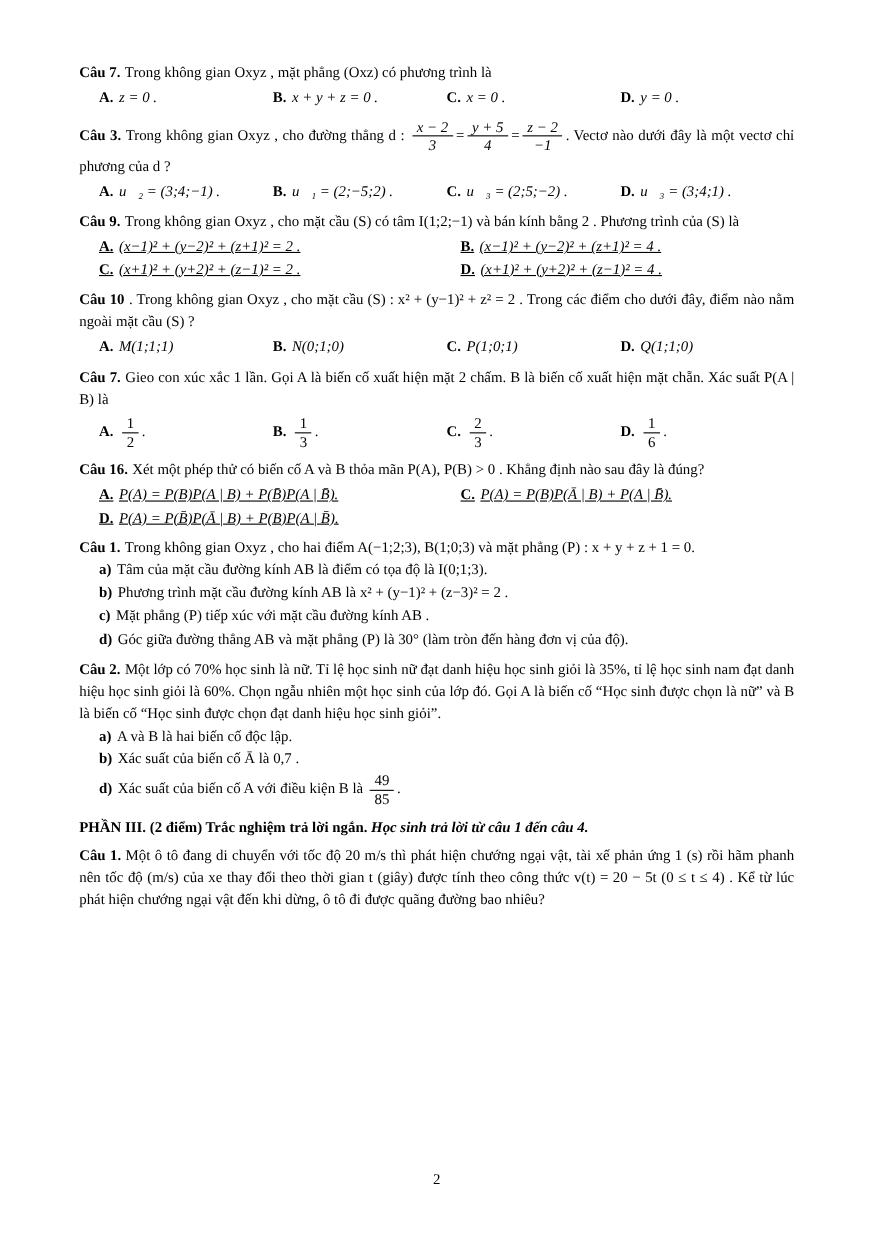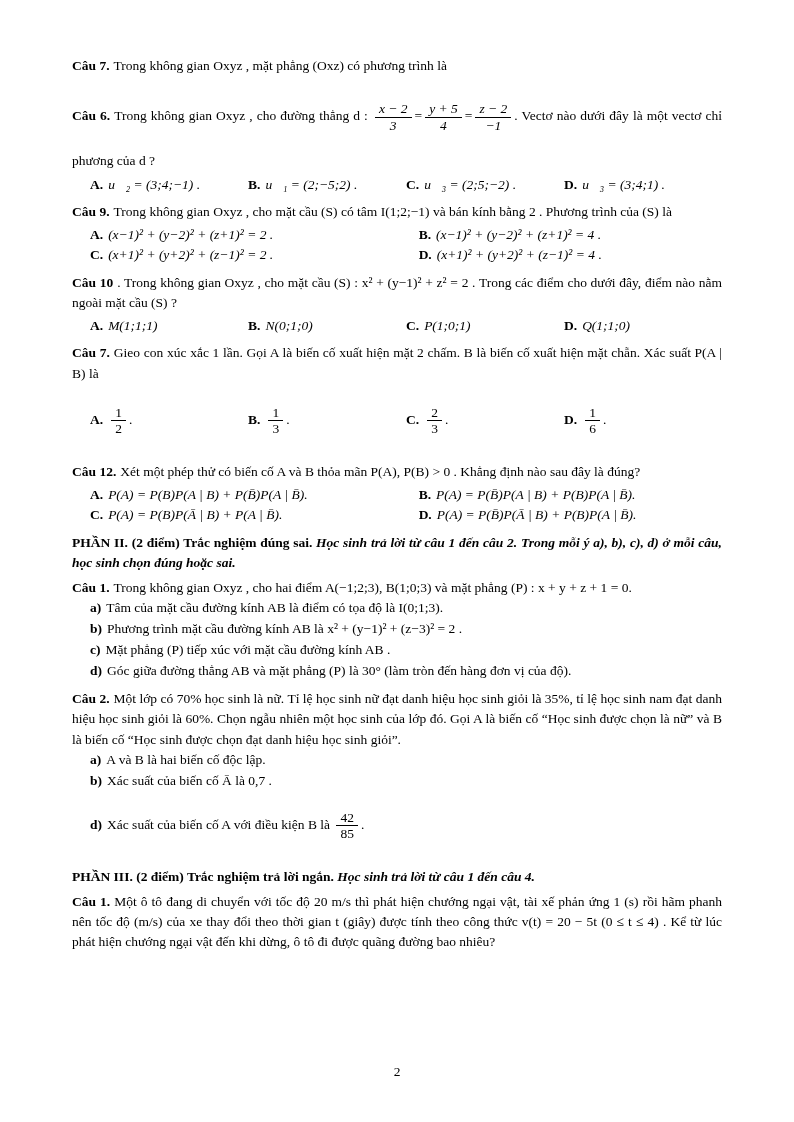--- a/index.html
+++ b/index.html
@@ -10,49 +10,55 @@
     font-size:13.5px; color:#000;
     overflow:hidden;
   }
   .page { position:relative; width:794px; height:1106px; padding:56px 72px 0 72px; }
   .q { margin-bottom:7px; }
   .stem { text-align:justify; line-height:1.5; }
   .qlabel { font-weight:bold; margin-right:4px; }
   .m { font-style:italic; }
   .opts { display:flex; margin:3px 0 1px 18px; line-height:1.5; }
   .opts.cols4 .opt { width:25%; }
-  .opts.cols2 { flex-wrap:wrap; }
+  .opts.cols2 { flex-wrap:wrap;text-decoration:underline; }
   .opts.cols2 .opt { width:52%; }
   .opts.cols2 .opt:nth-child(even) { width:48%; }
   .olabel { font-weight:bold; margin-right:5px; }
   .frac {
     display:inline-block; vertical-align:middle; text-align:center;
-    line-height:1.15; margin:18px 3px;
+    line-height:1.15; margin:1px 3px;
   }
   .frac .num { display:block; border-bottom:1px solid #000; padding:0 4px; }
   .frac .den { display:block; padding:0 4px; }
   .frac.m .num, .frac.m .den { font-style:italic; }
   .part-heading { font-weight:bold; text-align:justify; line-height:1.5; margin:4px 0 5px 0; }
   .part-heading .it { font-style:italic; }
   .items { margin-left:18px; }
   .item { text-align:justify; line-height:1.55; }
   .ilabel { font-weight:bold; margin-right:5px; }
   .pageno { position:absolute; bottom:26px; left:0; width:100%; text-align:center; }
 </style>
 </head>
 <body>
 
 <div class="page">
 
   <section class="q">
     <p class="stem"><b class="qlabel">Câu 7.</b><span>Trong không gian Oxyz , mặt phẳng (Oxz) có phương trình là</span></p>
+    <div class="opts cols4">
+      <span class="opt"><b class="olabel">A.</b><span class="m">z = 0 .</span></span>
+      <span class="opt"><b class="olabel">B.</b><span class="m">x + y + z = 0 .</span></span>
+      <span class="opt"><b class="olabel">C.</b><span class="m">x = 0 .</span></span>
+      <span class="opt"><b class="olabel">D.</b><span class="m">y = 0 .</span></span>
+    </div>
   </section>
 
   <section class="q">
-    <p class="stem"><b class="qlabel">Câu 6.</b><span>Trong không gian Oxyz , cho đường thẳng d :</span>
+    <p class="stem"><b class="qlabel">Câu 3.</b><span>Trong không gian Oxyz , cho đường thẳng d :</span>
       <span class="frac m"><span class="num">x − 2</span><span class="den">3</span></span><span>=</span><span class="frac m"><span class="num">y + 5</span><span class="den">4</span></span><span>=</span><span class="frac m"><span class="num">z − 2</span><span class="den">−1</span></span><span>. Vectơ nào dưới đây là một vectơ chỉ phương của d ?</span></p>
     <div class="opts cols4">
       <span class="opt"><b class="olabel">A.</b><span class="m">u⃗₂ = (3;4;−1) .</span></span>
       <span class="opt"><b class="olabel">B.</b><span class="m">u⃗₁ = (2;−5;2) .</span></span>
       <span class="opt"><b class="olabel">C.</b><span class="m">u⃗₃ = (2;5;−2) .</span></span>
       <span class="opt"><b class="olabel">D.</b><span class="m">u⃗₃ = (3;4;1) .</span></span>
     </div>
   </section>
 
   <section class="q">
@@ -79,47 +85,45 @@
     <p class="stem"><b class="qlabel">Câu 7.</b><span>Gieo con xúc xắc 1 lần. Gọi A là biến cố xuất hiện mặt 2 chấm. B là biến cố xuất hiện mặt chẵn. Xác suất P(A | B) là</span></p>
     <div class="opts cols4">
       <span class="opt"><b class="olabel">A.</b><span class="frac"><span class="num">1</span><span class="den">2</span></span><span>.</span></span>
       <span class="opt"><b class="olabel">B.</b><span class="frac"><span class="num">1</span><span class="den">3</span></span><span>.</span></span>
       <span class="opt"><b class="olabel">C.</b><span class="frac"><span class="num">2</span><span class="den">3</span></span><span>.</span></span>
       <span class="opt"><b class="olabel">D.</b><span class="frac"><span class="num">1</span><span class="den">6</span></span><span>.</span></span>
     </div>
   </section>
 
   <section class="q">
-    <p class="stem"><b class="qlabel">Câu 12.</b><span>Xét một phép thử có biến cố A và B thỏa mãn P(A), P(B) &gt; 0 . Khẳng định nào sau đây là đúng?</span></p>
+    <p class="stem"><b class="qlabel">Câu 16.</b><span>Xét một phép thử có biến cố A và B thỏa mãn P(A), P(B) &gt; 0 . Khẳng định nào sau đây là đúng?</span></p>
     <div class="opts cols2">
       <span class="opt"><b class="olabel">A.</b><span class="m">P(A) = P(B)P(A | B) + P(B̄)P(A | B̄).</span></span>
-      <span class="opt"><b class="olabel">B.</b><span class="m">P(A) = P(B̄)P(A | B) + P(B)P(A | B̄).</span></span>
       <span class="opt"><b class="olabel">C.</b><span class="m">P(A) = P(B)P(Ā | B) + P(A | B̄).</span></span>
       <span class="opt"><b class="olabel">D.</b><span class="m">P(A) = P(B̄)P(Ā | B) + P(B)P(A | B̄).</span></span>
     </div>
   </section>
 
-  <p class="part-heading"><span>PHẦN II.  (2 điểm) Trắc nghiệm đúng sai. </span><span class="it">Học sinh trả lời từ câu 1 đến câu 2. Trong mỗi ý a), b), c), d) ở mỗi câu, học sinh chọn đúng hoặc sai.</span></p>
 
   <section class="q">
     <p class="stem"><b class="qlabel">Câu 1.</b><span>Trong không gian Oxyz , cho hai điểm A(−1;2;3),  B(1;0;3) và mặt phẳng (P) : x + y + z + 1 = 0.</span></p>
     <div class="items">
       <p class="item"><b class="ilabel">a)</b><span>Tâm của mặt cầu đường kính AB là điểm có tọa độ là I(0;1;3).</span></p>
       <p class="item"><b class="ilabel">b)</b><span>Phương trình mặt cầu đường kính AB là x² + (y−1)² + (z−3)² = 2 .</span></p>
       <p class="item"><b class="ilabel">c)</b><span>Mặt phẳng (P) tiếp xúc với mặt cầu đường kính AB .</span></p>
       <p class="item"><b class="ilabel">d)</b><span>Góc giữa đường thẳng AB và mặt phẳng (P) là 30° (làm tròn đến hàng đơn vị của độ).</span></p>
     </div>
   </section>
 
   <section class="q">
     <p class="stem"><b class="qlabel">Câu 2.</b><span>Một lớp có 70% học sinh là nữ. Tỉ lệ học sinh nữ đạt danh hiệu học sinh giỏi là 35%, tỉ lệ học sinh nam đạt danh hiệu học sinh giỏi là 60%. Chọn ngẫu nhiên một học sinh của lớp đó. Gọi A là biến cố “Học sinh được chọn là nữ” và B là biến cố “Học sinh được chọn đạt danh hiệu học sinh giỏi”.</span></p>
     <div class="items">
       <p class="item"><b class="ilabel">a)</b><span>A và B là hai biến cố độc lập.</span></p>
       <p class="item"><b class="ilabel">b)</b><span>Xác suất của biến cố Ā là 0,7 .</span></p>
-      <p class="item"><b class="ilabel">d)</b><span>Xác suất của biến cố A với điều kiện B là</span> <span class="frac"><span class="num">42</span><span class="den">85</span></span><span>.</span></p>
+      <p class="item"><b class="ilabel">d)</b><span>Xác suất của biến cố A với điều kiện B là</span> <span class="frac"><span class="num">49</span><span class="den">85</span></span><span>.</span></p>
     </div>
   </section>
 
   <p class="part-heading"><span>PHẦN III. (2 điểm) Trắc nghiệm trả lời ngắn. </span><span class="it">Học sinh trả lời từ câu 1 đến câu 4.</span></p>
 
   <section class="q">
     <p class="stem"><b class="qlabel">Câu 1.</b><span>Một ô tô đang di chuyển với tốc độ 20 m/s thì phát hiện chướng ngại vật, tài xế phản ứng 1 (s) rồi hãm phanh nên tốc độ (m/s) của xe thay đổi theo thời gian t (giây) được tính theo công thức v(t) = 20 − 5t (0 ≤ t ≤ 4) . Kể từ lúc phát hiện chướng ngại vật đến khi dừng, ô tô đi được quãng đường bao nhiêu?</span></p>
   </section>
 
   <div class="pageno">2</div>

